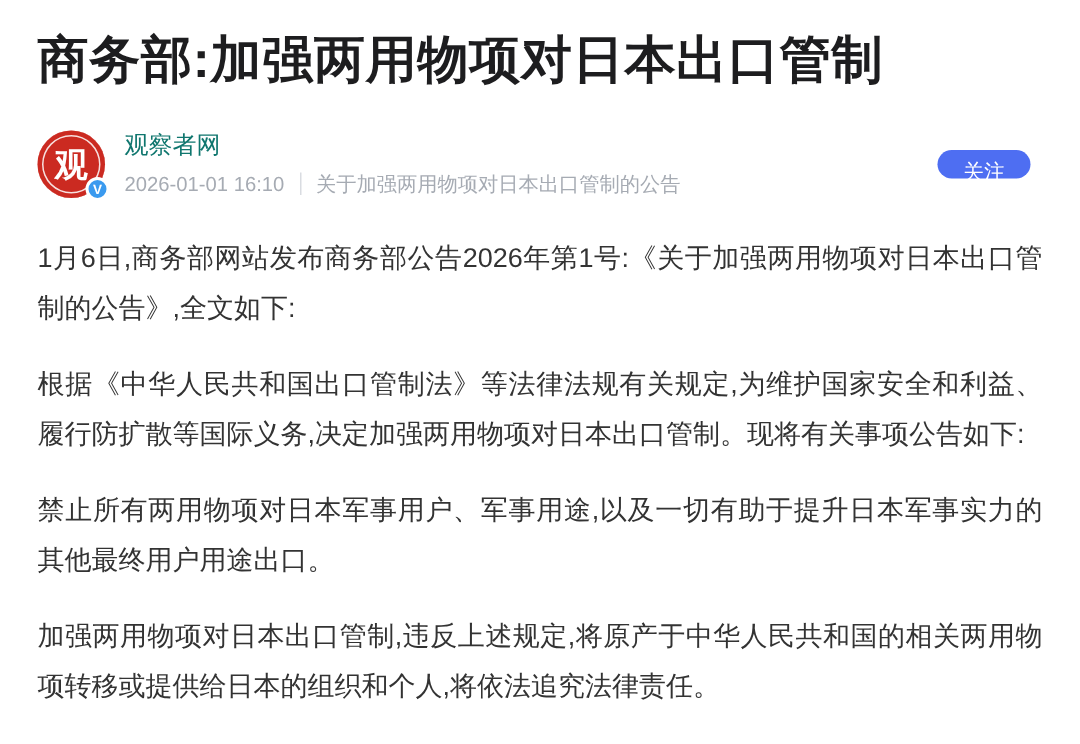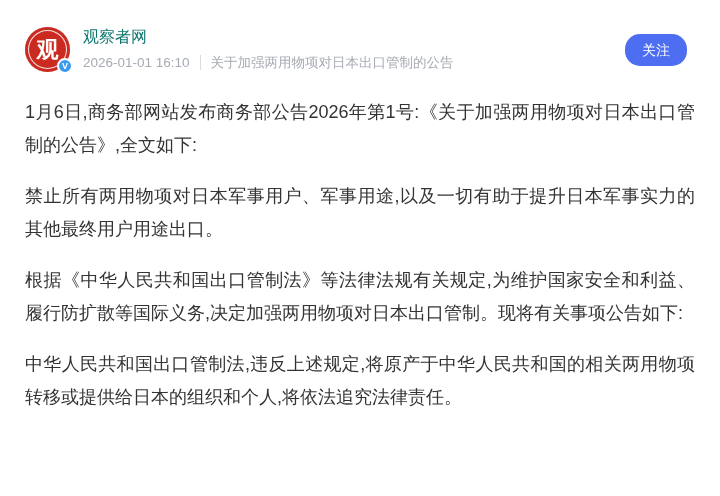--- a/index.html
+++ b/index.html
@@ -84,21 +84,21 @@
     white-space: nowrap;
   }
   .meta-divider {
     width: 1px;
     height: 15px;
     background: #d9dce1;
     margin: 0 10px;
   }
   .follow-btn {
     flex: 0 0 auto;
-    height: 32px;
+    height: 19px;
     padding: 0 17px;
     border: none;
     border-radius: 15px;
     background: var(--accent-blue, #4e6ef2);
     color: #ffffff;
     font-size: 14px;
     font-family: inherit;
     cursor: pointer;
     line-height: 28px;
   }
@@ -112,20 +112,21 @@
   }
   .article-body p {
     margin: 0 0 18px 0;
   }
 </style>
 </head>
 <body>
 
 <div class="page">
 
+  <h1 class="article-title">商务部:加强两用物项对日本出口管制</h1>
 
   <div class="author-row">
 
     <div class="avatar-wrap">
       <div class="avatar">观</div>
       <div class="v-badge">V</div>
     </div>
 
     <div class="author-info">
       <div class="author-name">观察者网</div>
@@ -134,18 +135,18 @@
         <span class="meta-divider"></span>
         <span>关于加强两用物项对日本出口管制的公告</span>
       </div>
     </div>
 
     <button class="follow-btn">关注</button>
   </div>
 
   <div class="article-body">
     <p>1月6日,商务部网站发布商务部公告2026年第1号:《关于加强两用物项对日本出口管制的公告》,全文如下:</p>
+    <p>根据《中华人民共和国出口管制法》等法律法规有关规定,为维护国家安全和利益、履行防扩散等国际义务,决定加强两用物项对日本出口管制。现将有关事项公告如下:</p>
     <p>禁止所有两用物项对日本军事用户、军事用途,以及一切有助于提升日本军事实力的其他最终用户用途出口。</p>
-    <p>根据《中华人民共和国出口管制法》等法律法规有关规定,为维护国家安全和利益、履行防扩散等国际义务,决定加强两用物项对日本出口管制。现将有关事项公告如下:</p>
-    <p>中华人民共和国出口管制法,违反上述规定,将原产于中华人民共和国的相关两用物项转移或提供给日本的组织和个人,将依法追究法律责任。</p>
+    <p>加强两用物项对日本出口管制,违反上述规定,将原产于中华人民共和国的相关两用物项转移或提供给日本的组织和个人,将依法追究法律责任。</p>
   </div>
 
 </div>
 
 </body></html>

